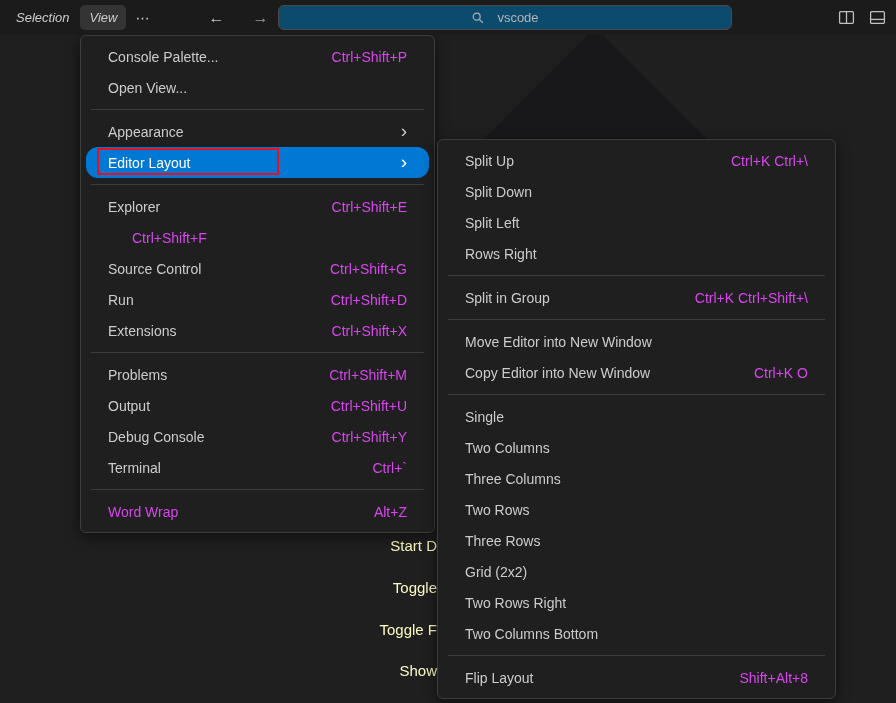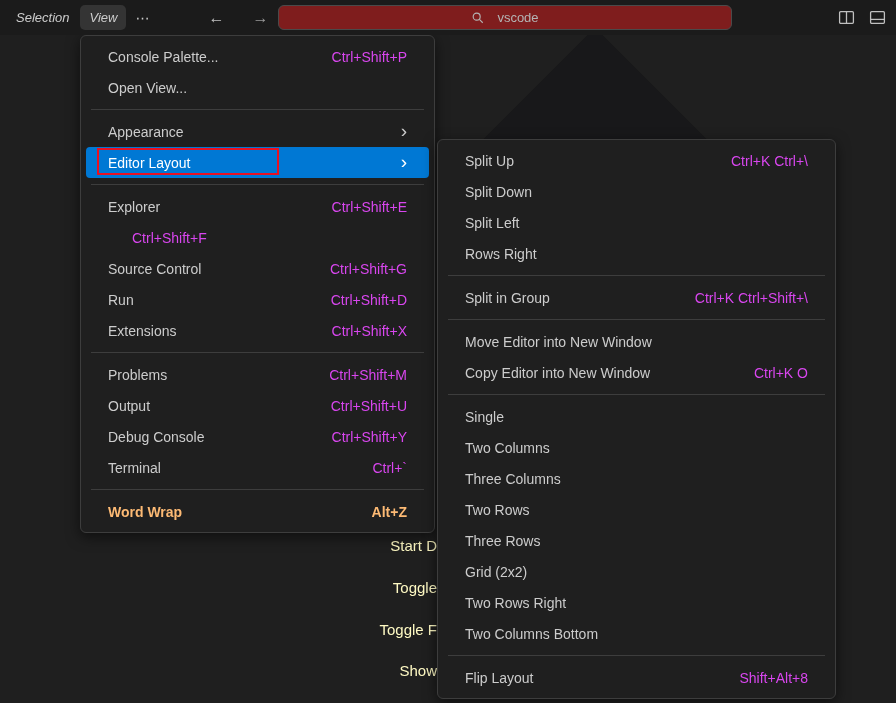--- a/index.html
+++ b/index.html
@@ -31,21 +31,21 @@
     font-size:13px; color:#cccccc;
   }
   .tb-menu { padding:5px 9px; margin:0 1px; border-radius:5px;font-style:italic; }
   .tb-menu.tb-active { background:#343434; }
   .tb-more { padding:5px 8px; font-size:14px; letter-spacing:1px; }
   .nav-arrow { font-size:16px; color:#c0c0c0; padding:2px 8px; }
   .nav-back { margin-left:42px; }
   .nav-fwd  { margin-left:12px; color:#9a9a9a; }
   .searchbox {
     position:absolute; left:278px; top:5px; width:454px; height:25px;
-    background:#7f1d1d; border:1px solid #4a4a4a; border-radius:6px;
+    background:#0c4a6e; border:1px solid #4a4a4a; border-radius:6px;
     display:flex; align-items:center; justify-content:center; gap:12px;
     color:#b4b4b4; font-size:13px; z-index:41;
   }
   .tb-right {
     position:absolute; right:10px; top:0; height:35px;
     display:flex; align-items:center; gap:14px; z-index:41;
   }
   .tb-right svg, .searchbox svg { display:block; }
 
   
@@ -59,23 +59,23 @@
   #editor-layout-submenu { left:437px; top:139px; width:399px; }
 
   .menu-item {
     height:31px; margin:0 5px; padding:0 22px;
     display:flex; align-items:center; border-radius:4px;
     position:relative; white-space:nowrap;
   }
   .menu-item .label { flex:1; overflow:hidden; }
   .menu-item .shortcut { margin-left:24px; color:#d946ef; }
   .menu-item .sub-arrow { margin-left:16px; font-size:19px; line-height:1; color:#cccccc; transform:translateY(-1px); }
-  .menu-item.active { background:#0078d4; color:#ffffff; }
+  .menu-item.active { background:#0078d4; color:#ffffff;border-radius:12px; }
   .menu-item.active .shortcut, .menu-item.active .sub-arrow { color:#ffffff; }
-  .menu-item.disabled, .menu-item.disabled .shortcut { color:#fdba74;font-weight:bold; }
+  .menu-item.disabled, .menu-item.disabled .shortcut { color:#d946ef; }
   .menu-sep { height:1px; background:#3d3d3d; margin:6px 10px; }
 
   .red-box {
     position:absolute; left:11px; top:1px; width:182px; height:27px;
     border:2px solid #e81123; pointer-events:none; z-index:5;
   }
 </style>
 </head>
 <body>
 

